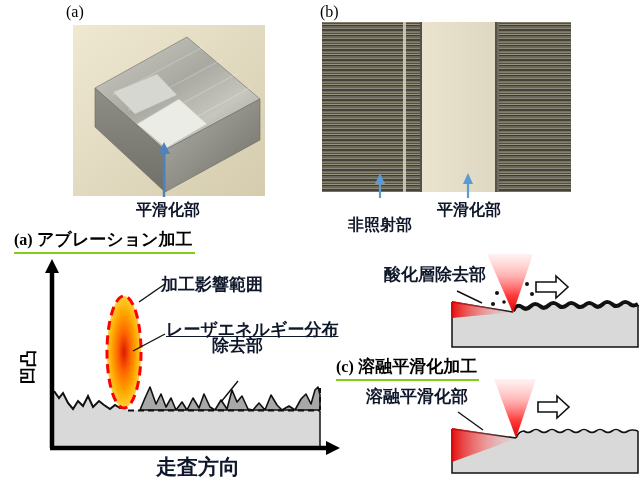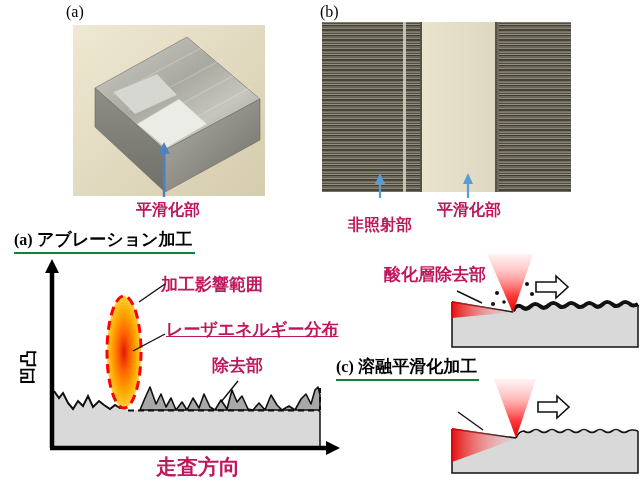--- a/index.html
+++ b/index.html
@@ -1,22 +1,22 @@
 <!DOCTYPE html>
 <html><head>
 <meta charset="utf-8">
 <style>
   html,body{margin:0;padding:0;background:#fff;}
   #stage{position:relative;width:640px;height:480px;background:#ffffff;overflow:hidden;
          font-family:"Liberation Sans",sans-serif;}
-  .lbl{position:absolute;font-weight:bold;font-size:17px;line-height:1.1;color:#be185d;
+  .lbl{position:absolute;font-weight:bold;font-size:17px;line-height:1.1;color:#0f172a;
        white-space:nowrap;font-family:"Liberation Sans",sans-serif;}
   .small{font-size:16px;}
   .tagfont{position:absolute;font-family:"Liberation Serif",serif;font-size:16px;color:#000;white-space:nowrap;}
-  .caption{position:absolute;white-space:nowrap;border-bottom:2px solid #15803d;padding:0 2px 1px 0;}
+  .caption{position:absolute;white-space:nowrap;border-bottom:2px solid #84cc16;padding:0 2px 1px 0;}
   .caption .ctag{font-family:"Liberation Serif",serif;font-weight:bold;font-size:16px;}
   .caption .ctxt{font-family:"Liberation Sans",sans-serif;font-weight:bold;font-size:17px;}
   .yaxis-label{position:absolute;left:4px;top:343px;width:48px;height:48px;display:flex;
        align-items:center;justify-content:center;transform:rotate(-90deg);
        font-weight:bold;font-size:17px;white-space:nowrap;}
   
   #photoB{position:absolute;left:322px;top:22px;width:249px;height:170px;background:#6d6a5e;}
   .stripes{position:absolute;top:0;height:100%;
      background:repeating-linear-gradient(to bottom,
        #837f6f 0px,#837f6f 1px,#514e45 1px,#514e45 2px,#97937f 2px,#97937f 3px,
@@ -93,25 +93,26 @@
     <span class="ctxt">アブレーション加工</span>
   </div>
   <div class="caption" style="left:336px;top:355px;">
     <span class="ctag">(c)</span>
     <span class="ctxt">溶融平滑化加工</span>
   </div>
 
   <div class="yaxis-label">凹凸</div>
   <div class="lbl" style="left:161px;top:276px;">加工影響範囲</div>
   <div class="lbl" style="left:166px;top:321px;text-decoration:underline;">レーザエネルギー分布</div>
-  <div class="lbl" style="left:212px;top:357px;text-align:center;">除去部</div>
+  <div class="lbl" style="left:212px;top:337px;text-align:center;">除去部</div>
   <div class="lbl" style="left:62px;top:417px;">被加工材</div>
   <div class="lbl" style="left:156px;top:455px;font-size:21px;">走査方向</div>
 
   <div class="lbl" style="left:384px;top:266px;">酸化層除去部</div>
+  <div class="lbl" style="left:366px;top:388px;">溶融平滑化部</div>
 
   <svg id="overlay" width="640" height="480" viewBox="0 0 640 480">
     <defs>
       <radialGradient id="laserGrad" cx="0.5" cy="0.5" r="0.52">
         <stop offset="0" stop-color="#dd1a00"></stop>
           <stop offset="0.35" stop-color="#ff6600"></stop>
         <stop offset="0.7" stop-color="#ffaa00"></stop>
           <stop offset="1" stop-color="#ffd540"></stop>
       </radialGradient>
       <linearGradient id="coneGrad" x1="0" y1="0" x2="0" y2="1">

